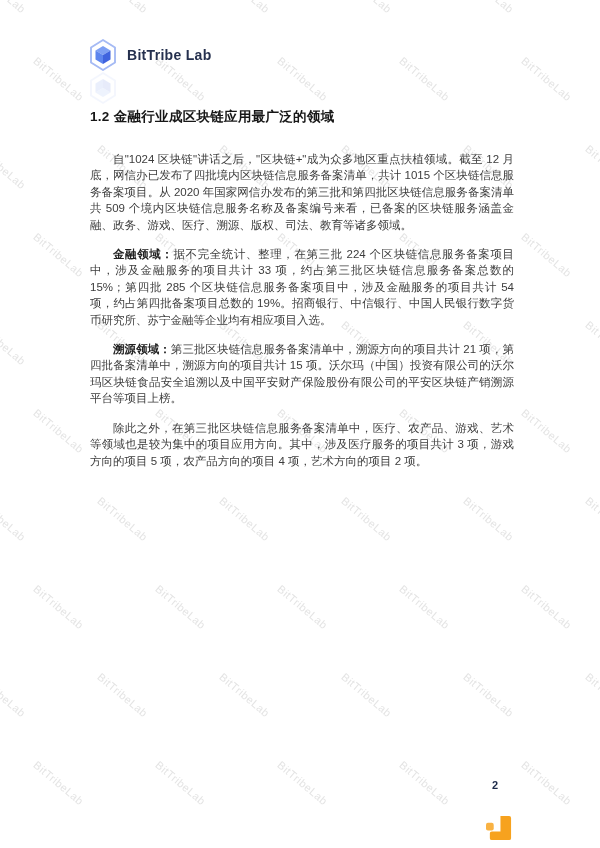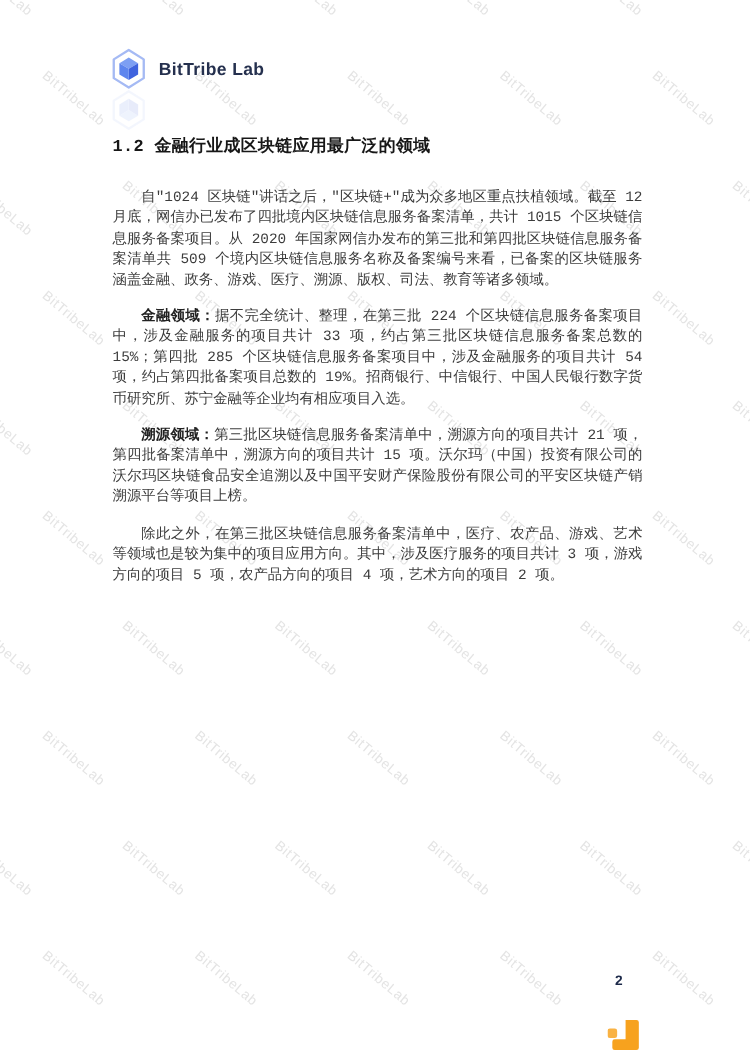--- a/index.html
+++ b/index.html
@@ -19,21 +19,21 @@
   .brand-reflection{
     position:absolute;left:0;top:33px;width:30px;height:34px;
     transform:scaleY(-1);opacity:.12;
   }
   .brand-icon-wrap{position:relative;width:30px;height:34px;}
   .brand-name{
     margin-left:9px;font-size:14px;font-weight:bold;color:#25304e;
     letter-spacing:.3px;
   }
   
-  .content{position:absolute;left:90px;top:108px;width:424px;z-index:1;font-family:Liberation Mono, monospace;}
+  .content{position:absolute;left:90px;top:108px;width:424px;z-index:1;}
   .heading{
     font-size:13.5px;font-weight:bold;color:#171717;margin:0 0 25px 0;
     letter-spacing:.3px;
   }
   .para{
     font-size:11.5px;line-height:16.4px;color:#3c3c3c;text-align:justify;
     text-indent:2em;margin:0 0 13px 0;
   }
   .para strong{color:#222;}
   

